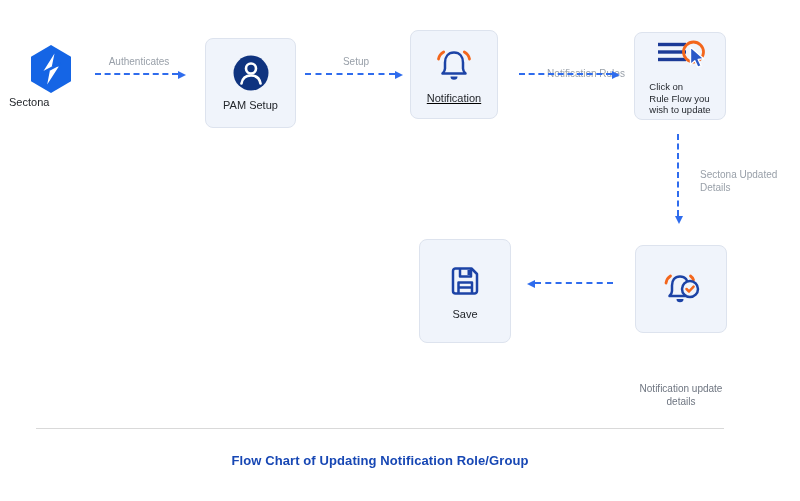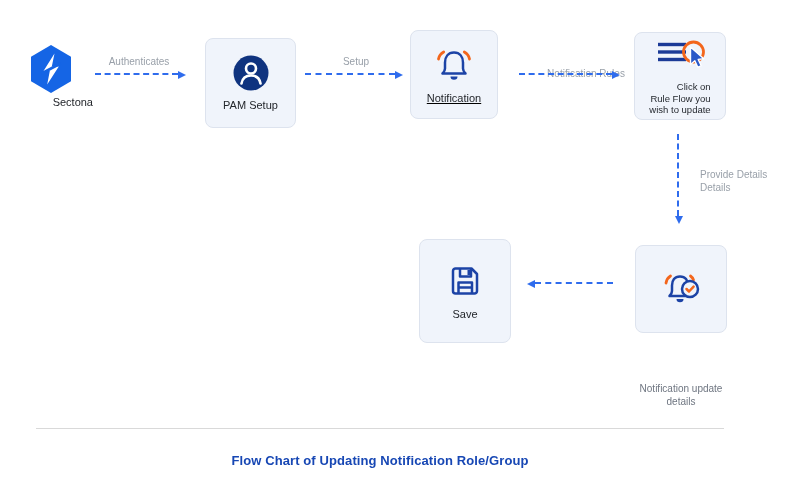--- a/index.html
+++ b/index.html
@@ -9,21 +9,21 @@
   }
   .abs{position:absolute;}
   
   .node{
     position:absolute;background:var(--node-bg,#f0f4fb);
     border:1px solid var(--node-border,#dde3ee);border-radius:8px;
     display:flex;flex-direction:column;align-items:center;justify-content:center;
     box-sizing:border-box;
   }
   .node-label{font-size:11px;color:#23262b;margin-top:8px;text-align:center;line-height:12px;}
-  .node-lines{font-size:9.5px;color:#1f2329;text-align:right;line-height:11.5px;margin-top:3px;}
+  .node-lines{font-size:9.5px;color:#1f2329;text-align:left;line-height:11.5px;margin-top:3px;}
   
   .edge-label{position:absolute;font-size:10px;color:var(--edge-label,#99a0a9);text-align:center;line-height:12.5px;}
   .edge-label.left-align{text-align:left;}
   .arr-r{position:absolute;height:0;border-top:2px dashed var(--arrow,#2f6ced);}
   .arr-r::after{content:"";position:absolute;right:-8px;top:-4px;width:0;height:0;
     border-left:8px solid var(--arrow,#2f6ced);border-top:4px solid transparent;border-bottom:4px solid transparent;}
   .arr-l{position:absolute;height:0;border-top:2px dashed var(--arrow,#2f6ced);}
   .arr-l::before{content:"";position:absolute;left:-8px;top:-4px;width:0;height:0;
     border-right:8px solid var(--arrow,#2f6ced);border-top:4px solid transparent;border-bottom:4px solid transparent;}
   .arr-d{position:absolute;width:0;border-left:2px dashed var(--arrow,#2f6ced);}
@@ -35,21 +35,21 @@
   .sO{stroke:var(--accent-orange,#f3661c);fill:none;stroke-width:2.8;stroke-linecap:round;}
   .fN{fill:var(--icon-navy,#1c43a6);}
   .badge{fill:var(--node-bg,#f0f4fb);stroke:var(--icon-navy,#1c43a6);stroke-width:2.5;}
   .cursor{fill:var(--cursor-blue,#2b59c8);stroke:#ffffff;stroke-width:1.4;stroke-linejoin:round;}
   .hex{fill:var(--logo-blue,#1565e5);}
   .divider{position:absolute;background:#d9d9d9;height:1px;}
   .chart-title{
     position:absolute;font-size:13px;font-weight:bold;color:var(--title-blue,#1747b4);
     text-align:center;letter-spacing:0.1px;
   }
-  .logo-label{position:absolute;font-size:11px;color:#23262b;text-align:right;}
+  .logo-label{position:absolute;font-size:11px;color:#23262b;text-align:left;}
 </style>
 </head>
 <body>
 
 <div class="abs" style="left:0;top:0;width:800px;height:501px;">
 
   <svg class="abs" style="left:29px;top:44px;" width="44" height="50" viewBox="0 0 44 50">
     <polygon class="hex" points="22,1 42,12.8 42,37.2 22,49 2,37.2 2,12.8"></polygon>
     <path d="M25.5 9.5 L14.5 27 L20.8 27 L18.2 40.5 L29.8 22.5 L22.8 22.5 Z" fill="#ffffff"></path>
     <path d="M12.5 29.5 L31.5 19.5" stroke="var(--logo-blue,#1565e5)" stroke-width="2.6" fill="none"></path>
@@ -94,21 +94,21 @@
     </svg>
     <div class="node-lines">
       <div>Click on</div>
       <div>Rule Flow you</div>
       <div>wish to update</div>
     </div>
   </div>
 
   <div class="arr-d" style="left:677px;top:134px;height:82px;"></div>
   <div class="edge-label left-align" style="left:700px;top:169px;width:86px;">
-    <div>Provide Details</div>
+    <div>Sectona Updated</div>
     <div>Details</div>
   </div>
 
   <div class="node" style="left:635px;top:245px;width:92px;height:88px;">
     <svg width="48" height="42" viewBox="0 0 48 42">
       <path class="sO" d="M9 15 C9.5 12 11 9.5 13.5 8"></path>
       <path class="sO" d="M36.5 12 C36 10.5 35 9 33.5 8"></path>
       <path class="sN" d="M23 8.5 C17.5 8.5 15 12.5 15 17.5 L15 23 C15 25.5 13.5 27 12.5 28 L33.5 28 C32.5 27 31 25.5 31 23 L31 17.5 C31 12.5 28.5 8.5 23 8.5 Z"></path>
       <path class="fN" d="M19.5 31 a3.5 3.2 0 0 0 7 0 Z"></path>
       <circle class="badge" cx="33" cy="21" r="8"></circle>

